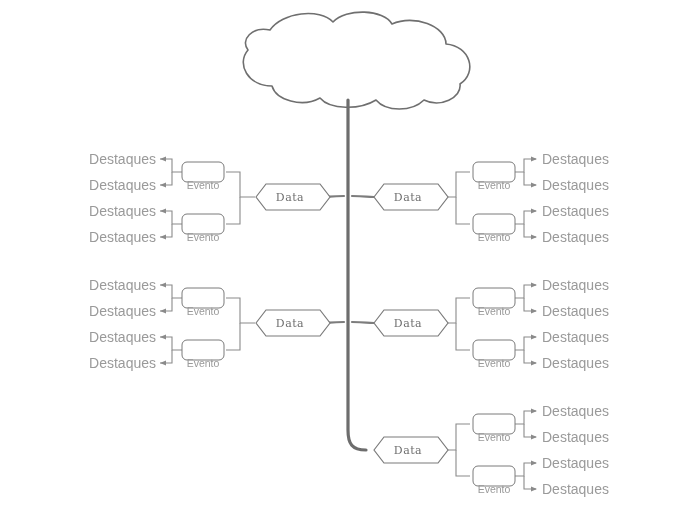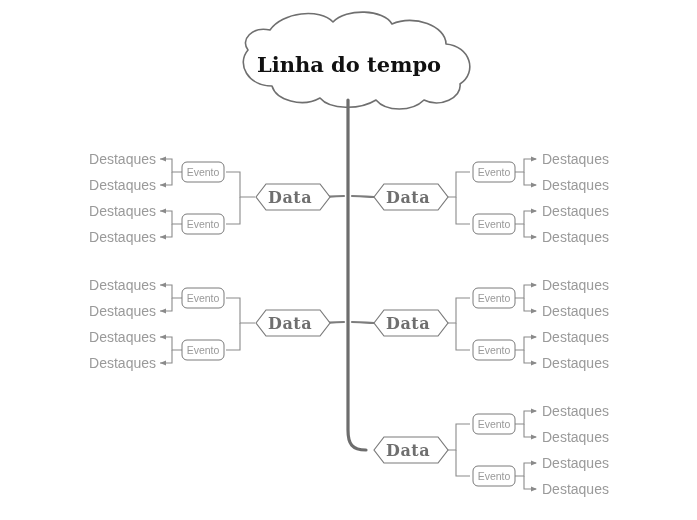--- a/index.html
+++ b/index.html
@@ -45,34 +45,35 @@
     justify-content: center;
     font-family: "DejaVu Serif", serif;
     font-weight: bold;
     font-size: 21px;
     color: #111111;
     letter-spacing: 0px;
   }
   
   .date-node {
     font-family: "DejaVu Serif", serif;
-    font-weight: bold;
-    font-size: 16px;
+    font-weight: normal;
+    font-size: 11px;
     color: #6f6f6f;
     width: 68px;
     height: 26px;
     letter-spacing: 0.5px;
   }
   
   .event-node {
     font-family: "Liberation Sans", sans-serif;
     font-size: 10.5px;
     color: #999999;
     width: 42px;
     height: 20px;
+    margin-top: 13px;
   }
   
   .leaf-node {
     font-family: "Liberation Sans", sans-serif;
     font-size: 14px;
     color: #9a9a9a;
     height: 14px;
   }
   .leaf-left { justify-content: flex-end; }
   .leaf-right { justify-content: flex-start; }
@@ -214,21 +215,20 @@
       <rect x="182" y="340" width="42" height="20" rx="5" ry="5"></rect>
       <rect x="473" y="162" width="42" height="20" rx="5" ry="5"></rect>
       <rect x="473" y="214" width="42" height="20" rx="5" ry="5"></rect>
       <rect x="473" y="288" width="42" height="20" rx="5" ry="5"></rect>
       <rect x="473" y="340" width="42" height="20" rx="5" ry="5"></rect>
       <rect x="473" y="414" width="42" height="20" rx="5" ry="5"></rect>
       <rect x="473" y="466" width="42" height="20" rx="5" ry="5"></rect>
     </g>
   </svg>
 
-  <div class="cloud-title">Linha do tempo</div>
 
   <div class="node date-node" style="left:256px; top:184px;">Data</div>
   <div class="node event-node" style="left:182px; top:162px;">Evento</div>
   <div class="node event-node" style="left:182px; top:214px;">Evento</div>
   <div class="node leaf-node leaf-left" style="left:64px; top:152px; width:92px;">Destaques</div>
   <div class="node leaf-node leaf-left" style="left:64px; top:178px; width:92px;">Destaques</div>
   <div class="node leaf-node leaf-left" style="left:64px; top:204px; width:92px;">Destaques</div>
   <div class="node leaf-node leaf-left" style="left:64px; top:230px; width:92px;">Destaques</div>
 
   <div class="node date-node" style="left:256px; top:310px;">Data</div>

